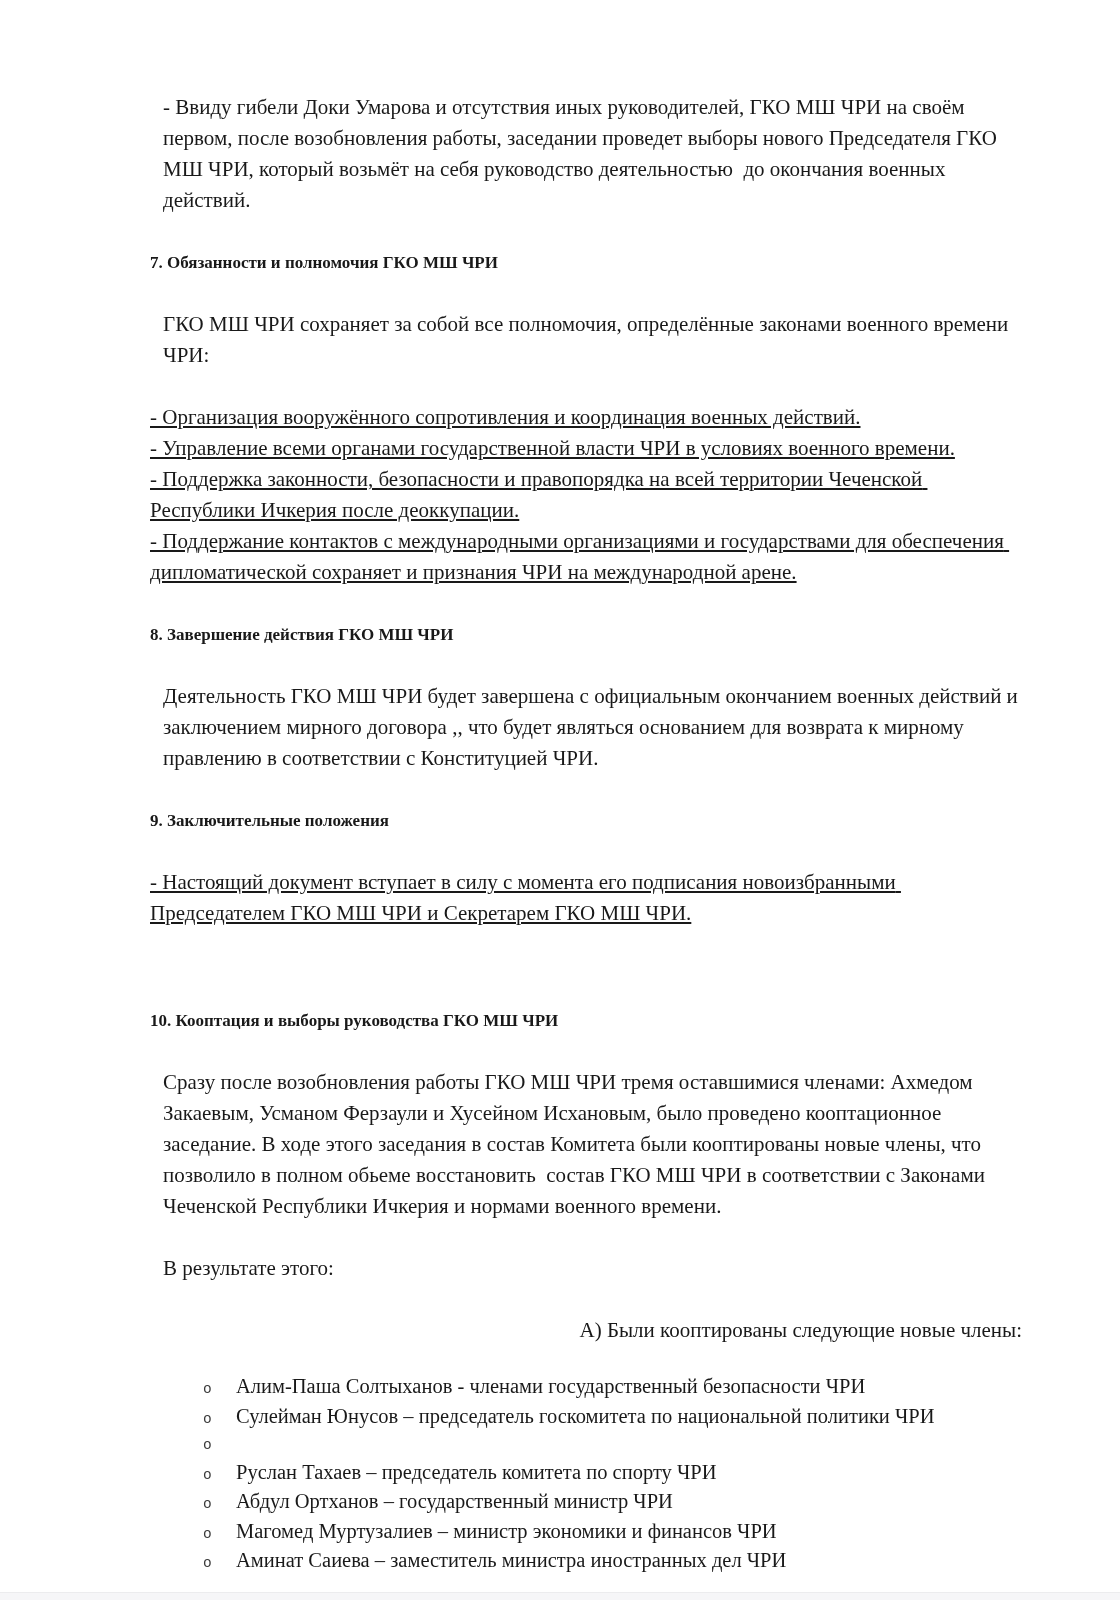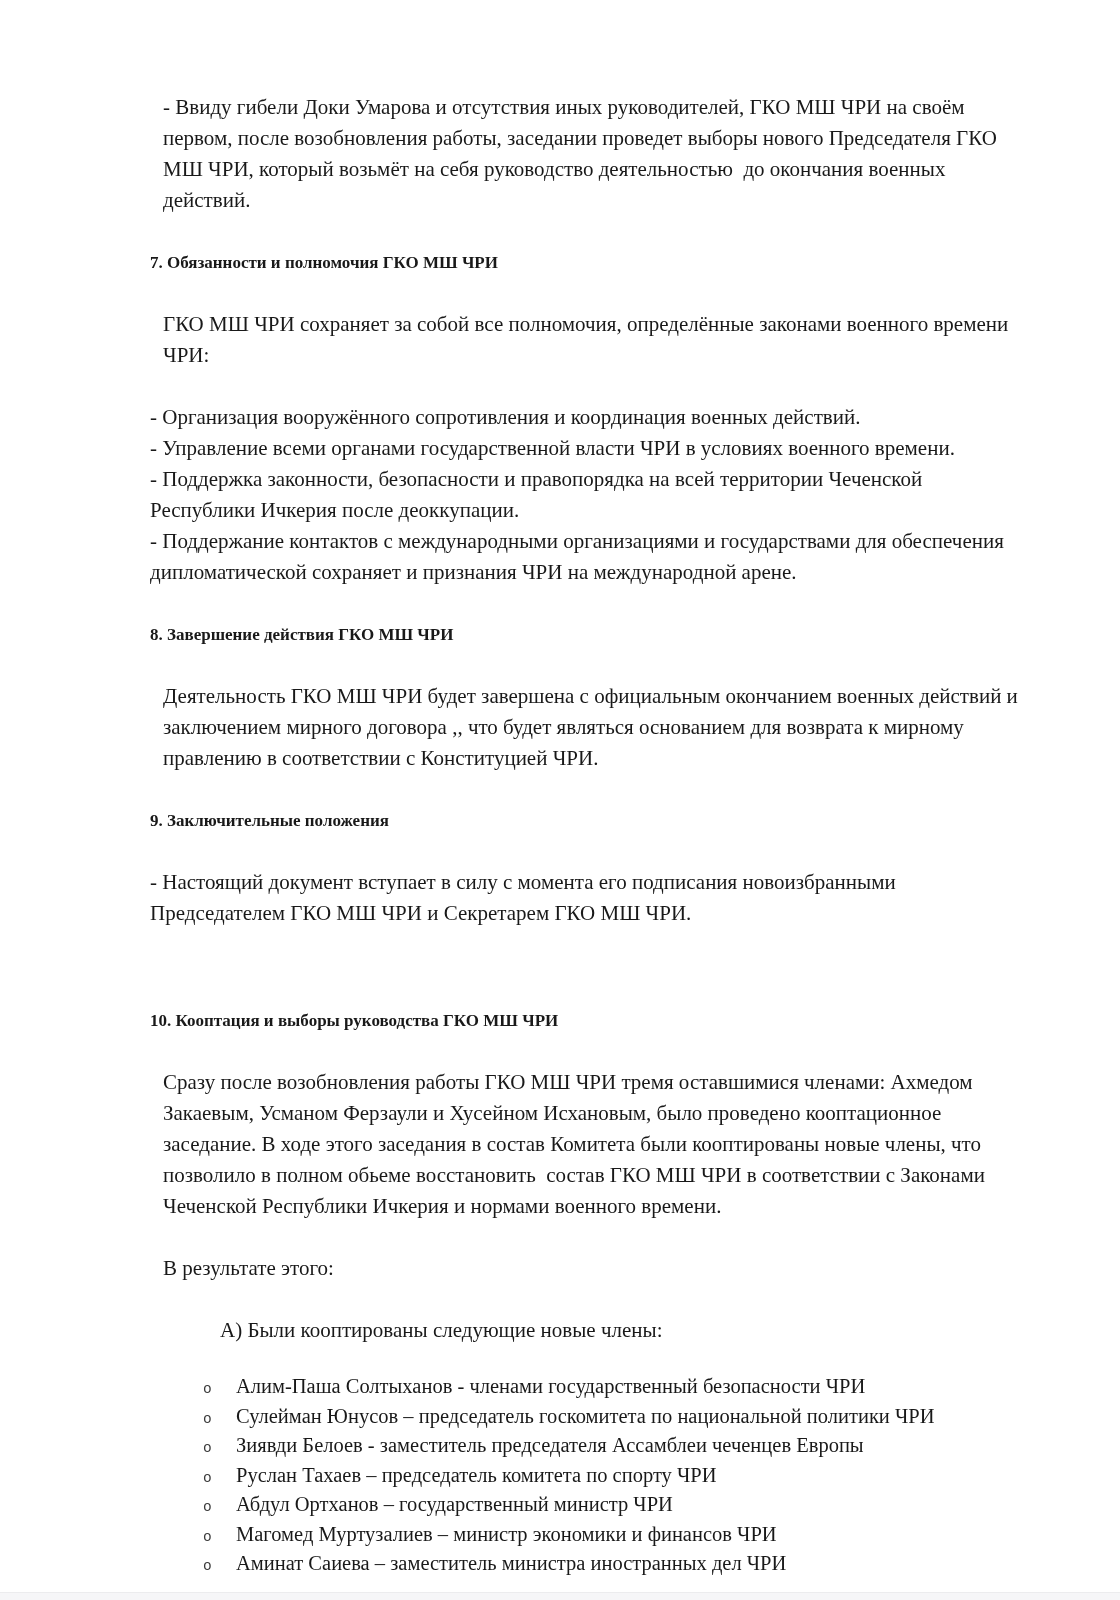--- a/index.html
+++ b/index.html
@@ -23,38 +23,40 @@
     font-size: 21px;
     line-height: 31px;
   }
   p.para {
     margin: 0 0 31px 13px;
     white-space: pre-wrap;
   }
   p.line {
     margin: 0;
     white-space: pre-wrap;
+    text-decoration: underline;
   }
   .group {
     margin: 0 0 31px 0;
   }
   h2.sec-heading {
     font-size: 17px;
     line-height: 31px;
     font-weight: bold;
     margin: 15px 0 31px 0;
     white-space: pre-wrap;
   }
   h2.sec-heading.big-gap {
     margin-top: 76px;
   }
   .indented-line {
     margin: 0 0 27px 0;
     padding-left: 70px;
     white-space: pre-wrap;
+    text-align: right;
   }
   .member-list {
     margin-top: 2px;
   }
   .member-row {
     display: flex;
     align-items: baseline;
     padding-left: 53px;
     font-size: 20.5px;
     line-height: 26.5px;
@@ -119,21 +121,20 @@
     <div class="member-row">
       <span class="bullet">o</span>
       <span class="member-text">Алим-Паша Солтыханов - членами государственный безопасности ЧРИ</span>
     </div>
     <div class="member-row">
       <span class="bullet">o</span>
       <span class="member-text">Сулейман Юнусов – председатель госкомитета по национальной политики ЧРИ</span>
     </div>
     <div class="member-row">
       <span class="bullet">o</span>
-      <span class="member-text">Зиявди Белоев - заместитель председателя Ассамблеи чеченцев Европы</span>
     </div>
     <div class="member-row">
       <span class="bullet">o</span>
       <span class="member-text">Руслан Тахаев – председатель комитета по спорту ЧРИ</span>
     </div>
     <div class="member-row">
       <span class="bullet">o</span>
       <span class="member-text">Абдул Ортханов – государственный министр ЧРИ</span>
     </div>
     <div class="member-row">

